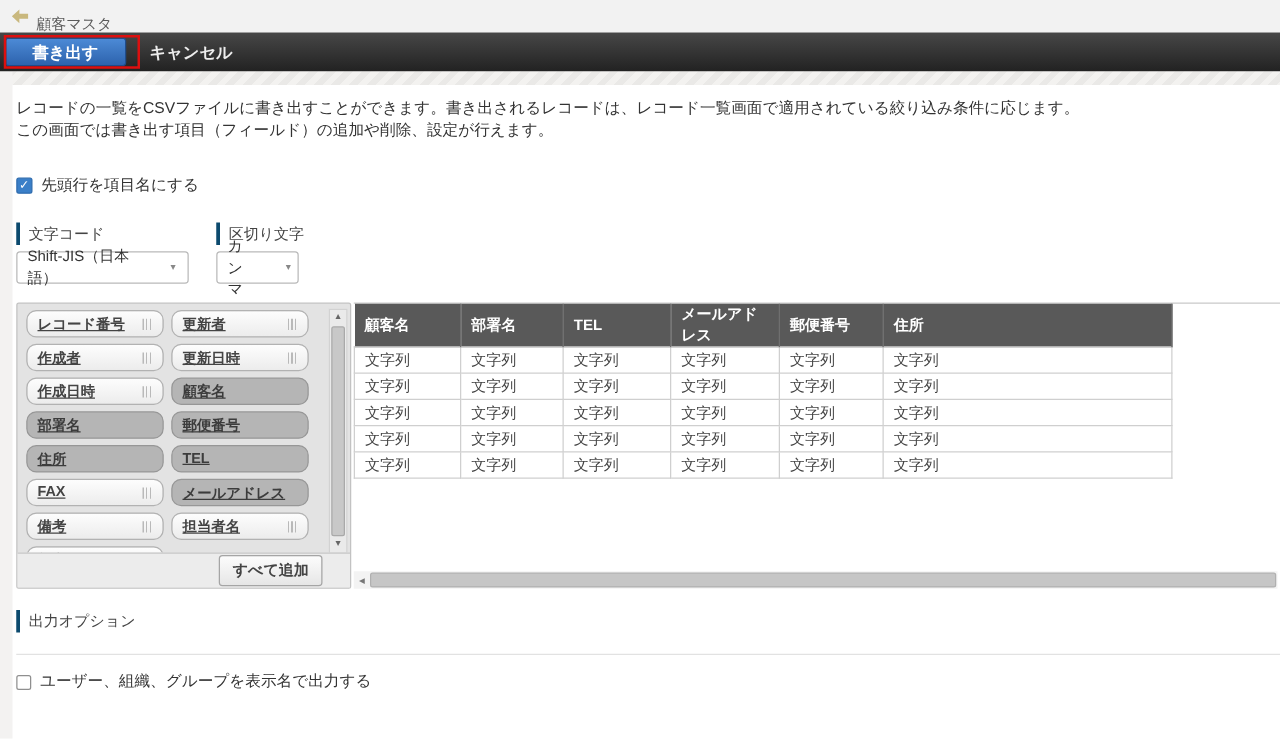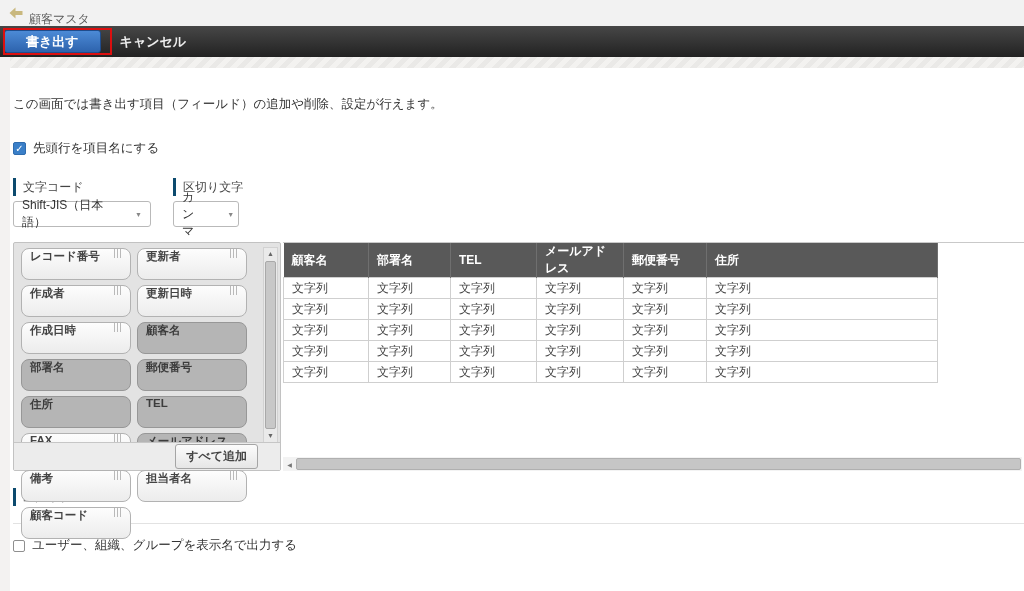--- a/index.html
+++ b/index.html
@@ -50,23 +50,23 @@
   .selectbox .caret { font-size:7px; color:#888; margin-left:10px; }
   .sb-charset { width:138px; }
   .sb-delim  { width:66px;gap:23px; }
 
   
   .builder { margin-top:15px; display:flex; align-items:flex-start; }
   .field-panel { width:268px; height:229px; background:#e3e3e3; border:1px solid #c2c2c2; border-radius:2px; position:relative; flex:none; }
   .fp-cols { display:flex; padding:5px 0 0 7px; }
   .fp-col { width:110px; display:flex; flex-direction:column; }
   .fp-col + .fp-col { margin-left:6px; }
-  .fbtn { height:32px; margin-bottom:5px; border-radius:8px; display:flex; justify-content:space-between;
+  .fbtn { height:22px; margin-bottom:5px; border-radius:8px; display:flex; align-items:center; justify-content:space-between;
     padding:0 8px; font-size:11.5px; font-weight:bold; color:#444;
-    background:linear-gradient(#fdfdfd,#ececec); border:1px solid #b2b2b2; cursor:grab; }
+    background:linear-gradient(#fdfdfd,#ececec); border:1px solid #b2b2b2; cursor:grab;text-decoration:underline; }
   .fbtn.added { background:#b5b5b5; border-color:#979797; color:#3c3c3c; justify-content:flex-start; }
   .handle { width:8px; height:9px; flex:none;
     background:repeating-linear-gradient(90deg,#b9b9b9 0 1px,transparent 1px 3px); }
   .fp-scroll { position:absolute; right:2px; top:4px; width:15px; height:196px; background:#eaeaea; border:1px solid #d2d2d2;
     display:flex; flex-direction:column; align-items:center; cursor:pointer; }
   .varr { font-size:7px; color:#666; line-height:12px; height:12px; }
   .thumb-v { width:11px; flex:1; margin:1px 0; background:#c8c8c8; border:1px solid #a9a9a9; border-radius:2px; }
   .fp-footer { position:absolute; left:0; right:0; bottom:0; height:28px; background:#ececec; border-top:1px solid #c6c6c6;
     display:flex; align-items:center; justify-content:flex-end; padding-right:22px; }
   .addall { background:linear-gradient(#fcfcfc,#e6e6e6); border:1px solid #a5a5a5; border-radius:3px;
@@ -107,21 +107,21 @@
   <button class="export-btn">書き出す</button>
   <span class="cancel-link">キャンセル</span>
 </div>
 
 <div class="texture"></div>
 
 <div class="content">
 
 
   <p class="desc">
-    <br>
+    <span>レコードの一覧をCSVファイルに書き出すことができます。書き出されるレコードは、レコード一覧画面で適用されている絞り込み条件に応じます。</span><br>
     <span>この画面では書き出す項目（フィールド）の追加や削除、設定が行えます。</span>
   </p>
 
   <label class="chk-row">
     <span class="chk">✓</span>
     <span>先頭行を項目名にする</span>
   </label>
 
   <div class="selects-row">
     <div class="sel-group">

